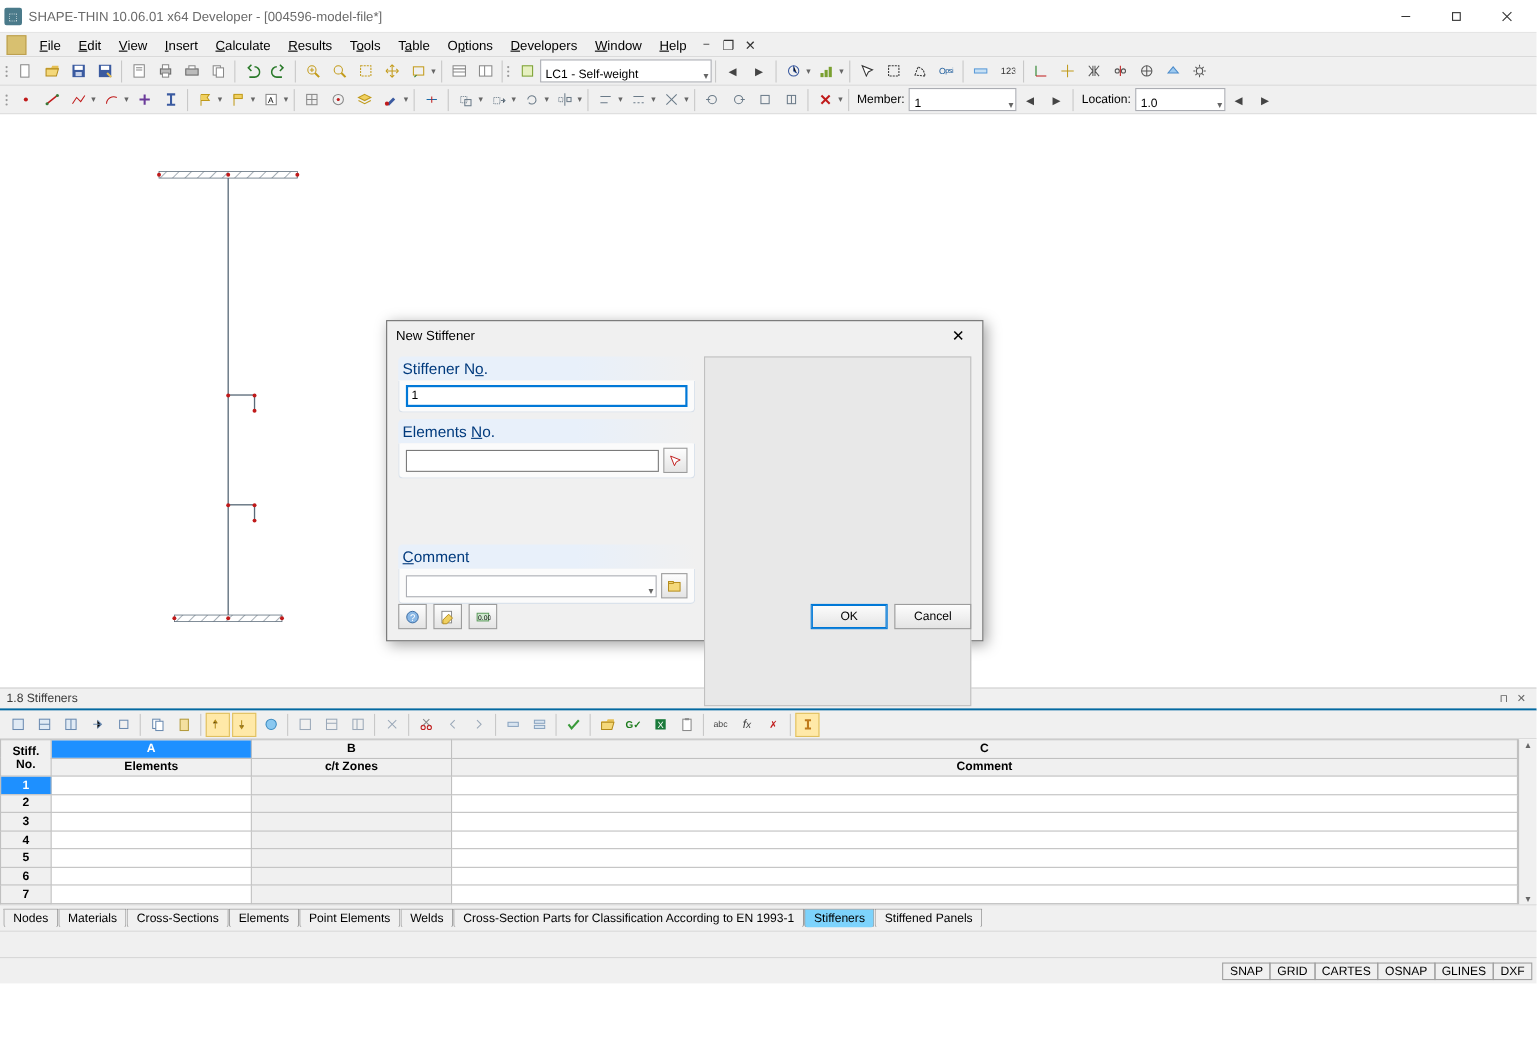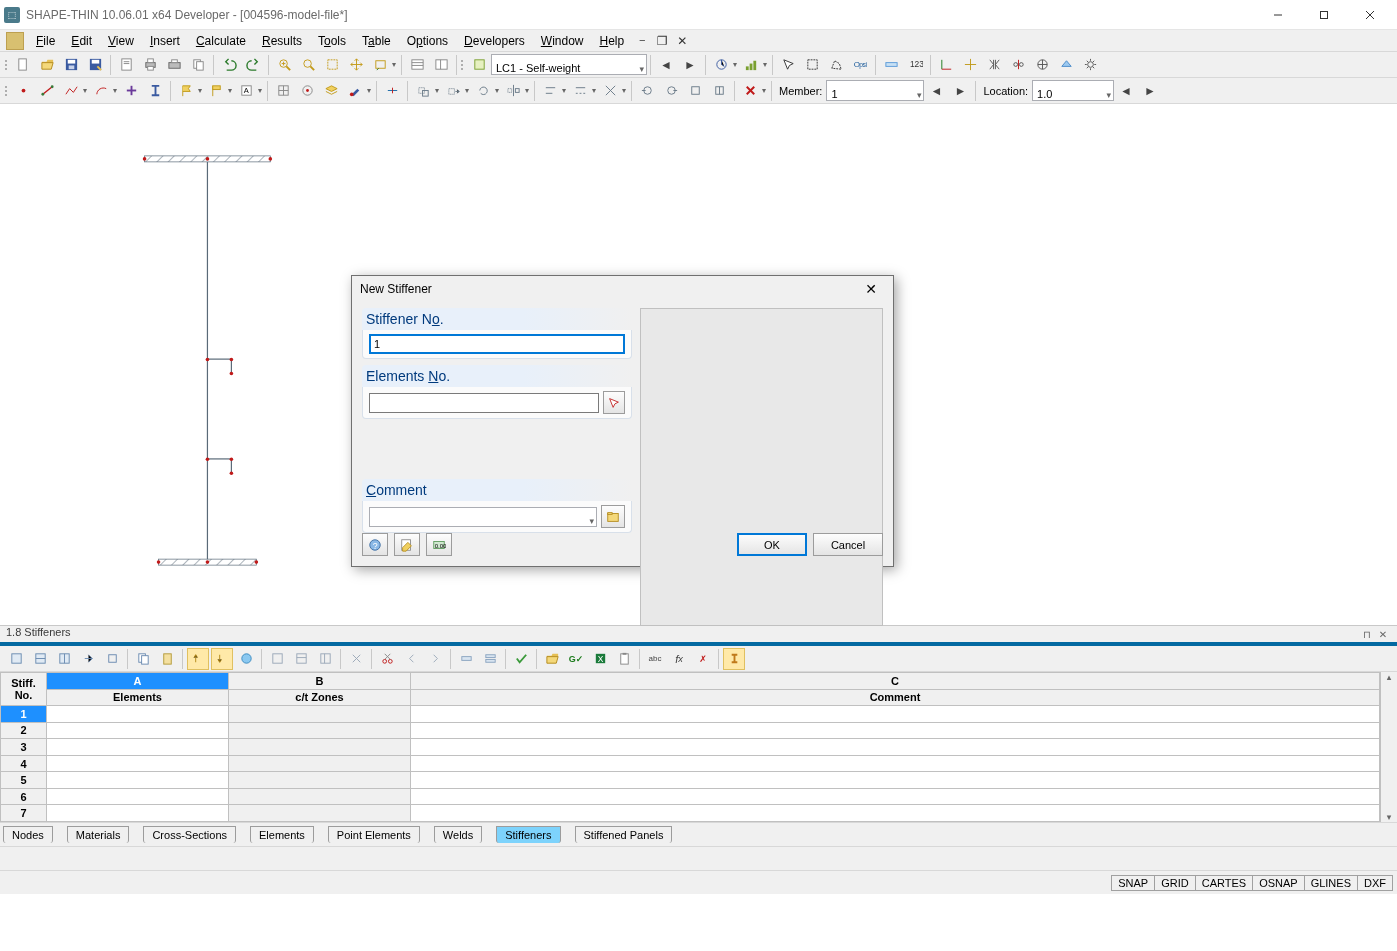--- a/index.html
+++ b/index.html
@@ -30,46 +30,46 @@
 .tdd{width:8px;font-size:8px;color:#666;margin-left:-2px;display:flex;align-items:center;justify-content:center}
 .tlabel{font-size:11px;padding:0 4px;color:#000}
 
 
 .workspace{position:relative;background:#fff;height:522px;border-bottom:1px solid #c8c8c8}
 
 
 .section-svg{position:absolute;left:0;top:0;width:100%;height:100%}
 
 
-.panelhdr{height:20px;background:#f0f0f0;border-bottom:4px solid #0369a1;display:flex;align-items:flex-start;padding:0 6px;font-size:11px;color:#3a3a3a}
+.panelhdr{height:20px;background:#f0f0f0;border-bottom:2px solid #0369a1;display:flex;align-items:center;padding:0 6px;font-size:11px;color:#3a3a3a}
 .panelhdr .spacer{flex:1}
 .panelhdr .pbtn{width:16px;height:16px;display:flex;align-items:center;justify-content:center;color:#666;font-size:10px}
 
 .paneltb{height:26px;background:#f0f0f0;display:flex;align-items:center;padding:0 4px;border-bottom:1px solid #d8d8d8}
 
 
 .grid-wrap{height:150px;display:flex;background:#fff}
 .grid{border-collapse:collapse;width:100%;table-layout:fixed}
 .grid th,.grid td{border:1px solid #c0c0c0;padding:0;font-size:11px;text-align:center;height:15px;background:#fff}
 .grid th{background:#f0f0f0;font-weight:bold}
 .grid .rowhdr{background:#f0f0f0}
 .grid th.colA{background:#1e90ff;color:#fff}
 .grid td.selcell{background:#fff;border:1px dotted #000}
 
 
-.tabs{height:24px;background:#f0f0f0;display:flex;align-items:flex-start;padding:3px 3px 0 3px;gap:14px;border-top:1px solid #d8d8d8}
+.tabs{height:24px;background:#f0f0f0;display:flex;align-items:flex-start;padding:3px 3px 0 3px;gap:0;border-top:1px solid #d8d8d8}
 .tabs .tab{border:1px solid #9c9c9c;background:#f0f0f0;padding:2px 8px;font-size:11px;border-bottom:none;border-radius:0 0 3px 3px}
 .tabs .tab.active{background:#7dd3fc}
 
 
 .statusbar{height:24px;background:#f0f0f0;display:flex;align-items:center;border-top:1px solid #d8d8d8;padding:0 4px;gap:0;justify-content:flex-end}
 .statusbar .cell{border:1px solid #a0a0a0;padding:1px 6px;font-size:11px;margin-left:-1px}
 
 
-.dialog{position:absolute;left:351px;top:171px;width:543px;height:292px;background:#f0f0f0;border:1px solid #707070;box-shadow:3px 3px 12px rgba(0,0,0,0.35);z-index:100}
+.dialog{position:absolute;left:351px;top:187px;width:543px;height:292px;background:#f0f0f0;border:1px solid #707070;box-shadow:3px 3px 12px rgba(0,0,0,0.35);z-index:100}
 .dlg-title{height:26px;display:flex;align-items:center;padding:0 8px;font-size:12px}
 .dlg-title .spacer{flex:1}
 .dlg-close{width:28px;height:20px;display:flex;align-items:center;justify-content:center;font-size:14px}
 .dlg-body{padding:6px 10px;display:flex;gap:8px}
 .dlg-left{width:270px}
 .dlg-right{flex:1;border:1px solid #c0c0c0;background:#e8e8e8;height:318px}
 .grp{margin-bottom:6px}
 .grp-hdr{font-size:14px;color:#003a7d;padding:3px 4px;background:linear-gradient(to right,#e8f0fa 60%,#f0f0f0);border-radius:4px 4px 0 0}
 .grp-body{border:1px solid #d8e0ea;border-top:none;padding:6px;background:#fbfbfb;border-radius:0 0 4px 4px}
 .grp-body.slim{padding:4px 6px}
@@ -896,20 +896,21 @@
     </div>
 </div>
 
 <div class="tabs">
   <div class="tab">Nodes</div>
   <div class="tab">Materials</div>
   <div class="tab">Cross-Sections</div>
   <div class="tab">Elements</div>
   <div class="tab">Point Elements</div>
   <div class="tab">Welds</div>
+  <div class="tab">Cross-Section Parts for Classification According to EN 1993-1</div>
   <div class="tab active">Stiffeners</div>
   <div class="tab">Stiffened Panels</div>
 </div>
 
 <div style="height:24px;background:#f0f0f0;border-top:1px solid #d8d8d8"></div>
 
 <div class="statusbar">
   <div class="cell">SNAP</div>
   <div class="cell">GRID</div>
   <div class="cell">CARTES</div>

